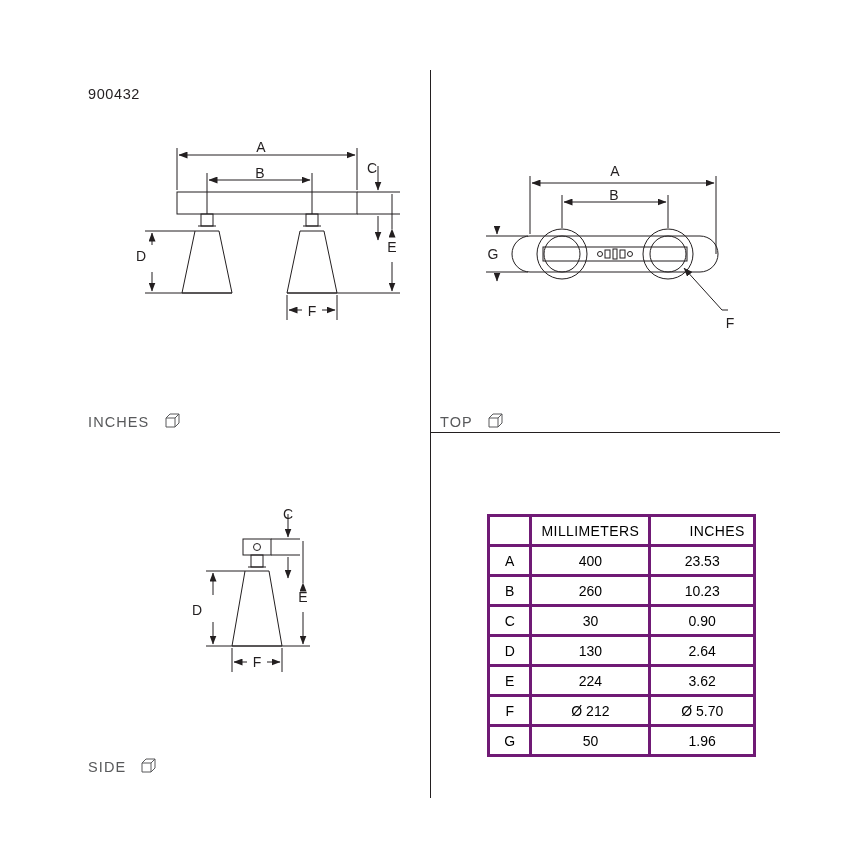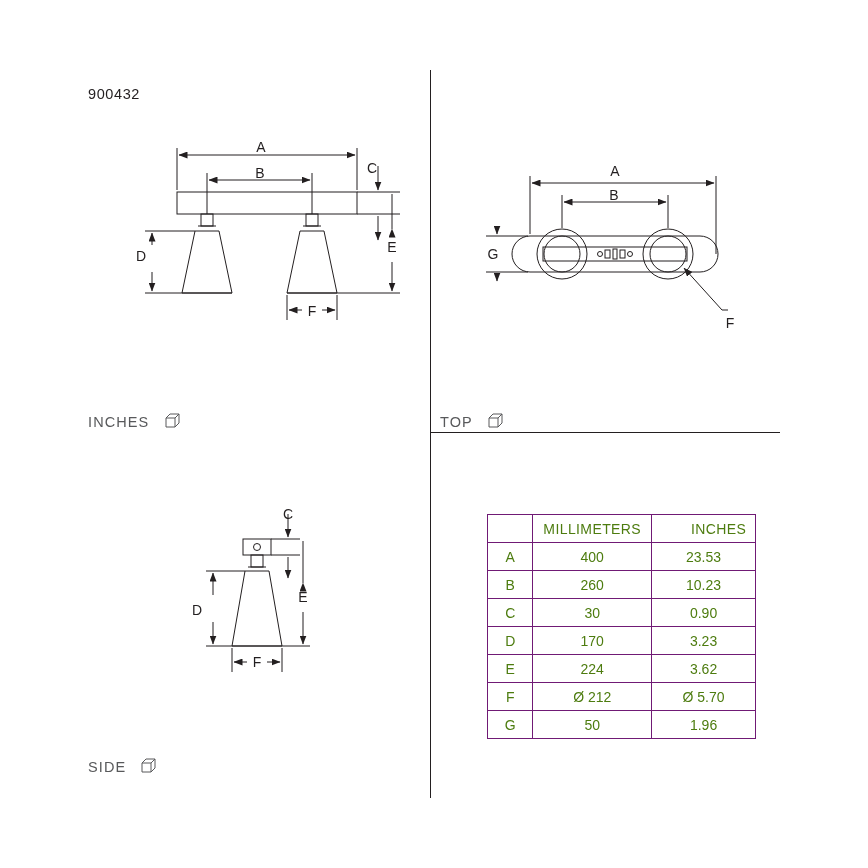--- a/index.html
+++ b/index.html
@@ -71,26 +71,26 @@
 
   
   .dim-table {
     position: absolute;
     left: 487px;
     top: 514px;
     border-collapse: collapse;
     font-size: 14px;
   }
   .dim-table td, .dim-table th {
-    border: 1px solid #701a75;
+    border: 3px solid #701a75;
     height: 27px;
     text-align: center;
     font-weight: normal;
     padding: 0 6px;
-    color: #4d7c0f;
+    color: #000000;
   }
   .dim-table .col-letter { width: 52px; }
   .dim-table .col-mm { width: 113px; }
   .dim-table .col-in { width: 66px; padding-left: 36px; }
   .dim-table thead td { letter-spacing: 0.4px; }
 </style>
 </head>
 <body>
 
 <div class="page">
@@ -311,22 +311,22 @@
         <td>260</td>
         <td>10.23</td>
       </tr>
       <tr>
         <td>C</td>
         <td>30</td>
         <td>0.90</td>
       </tr>
       <tr>
         <td>D</td>
-        <td>170</td>
-        <td>3.23</td>
+        <td>130</td>
+        <td>2.64</td>
       </tr>
       <tr>
         <td>E</td>
         <td>224</td>
         <td>3.62</td>
       </tr>
       <tr>
         <td>F</td>
         <td>Ø 212</td>
         <td>Ø 5.70</td>

